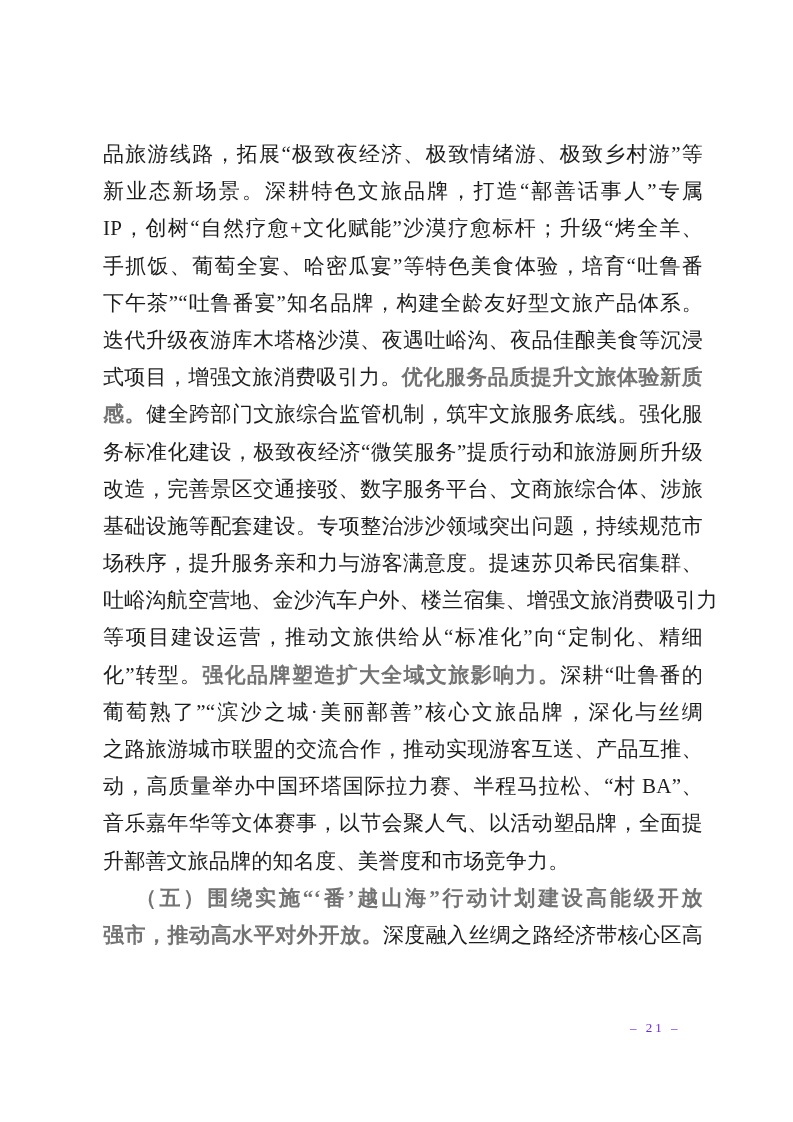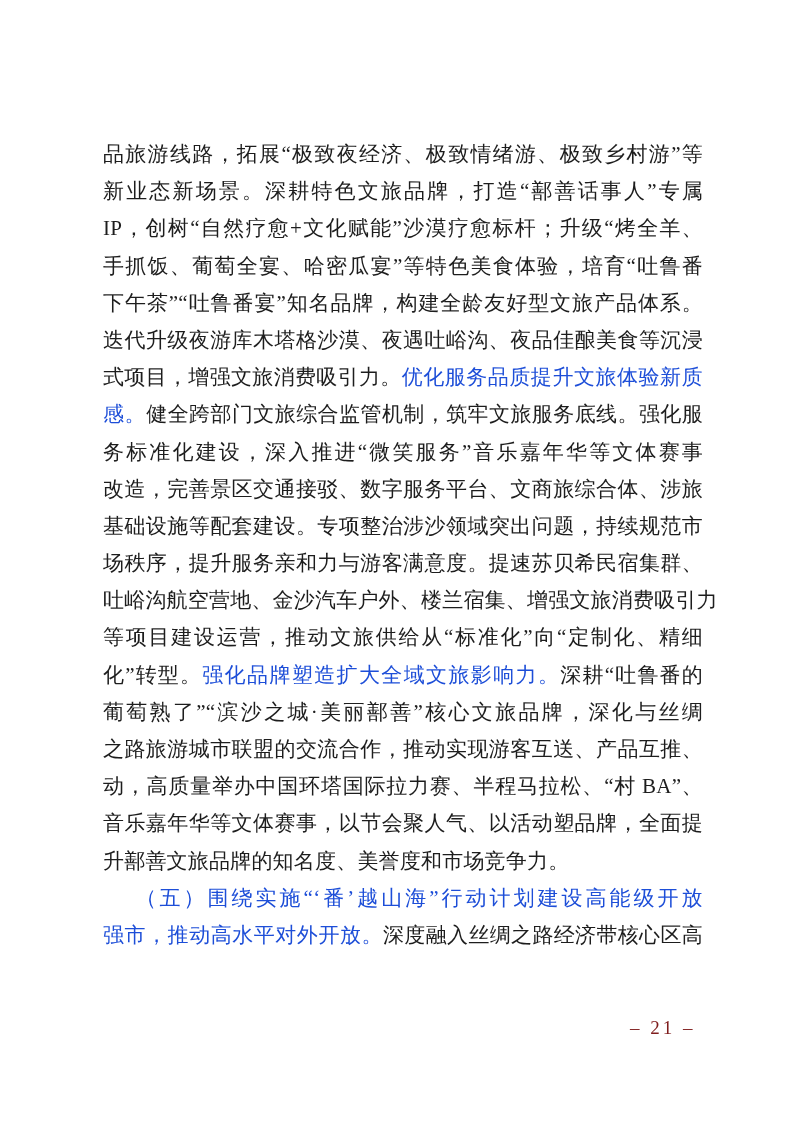--- a/index.html
+++ b/index.html
@@ -33,49 +33,49 @@
     letter-spacing: 0.2px;
   }
   .line.no-just {
     text-align: left;
     text-align-last: left;
   }
   .line.indent {
     text-indent: 1.55em;
   }
   .line b {
-    font-weight: 400;
-    color: #1d4ed8;
+    font-weight: 700;
+    color: #737373;
     letter-spacing: 0.4px;
   }
   .page-num {
     position: absolute;
     top: 1014px;
     left: 630px;
-    font-size: 19px;
+    font-size: 13px;
     line-height: 28px;
-    color: #7f1d1d;
+    color: #6d28d9;
     letter-spacing: 3px;
     font-family: "Liberation Serif", "DejaVu Serif", serif;
   }
 </style>
 </head>
 <body>
 
 <div class="page">
   <div class="body-text">
       <div class="line"><span>品旅游线路，拓展“极致夜经济、极致情绪游、极致乡村游”等</span></div>
       <div class="line"><span>新业态新场景。深耕特色文旅品牌，打造“鄯善话事人”专属</span></div>
       <div class="line"><span>IP，创树“自然疗愈+文化赋能”沙漠疗愈标杆；升级“烤全羊、</span></div>
       <div class="line"><span>手抓饭、葡萄全宴、哈密瓜宴”等特色美食体验，培育“吐鲁番</span></div>
       <div class="line"><span>下午茶”“吐鲁番宴”知名品牌，构建全龄友好型文旅产品体系。</span></div>
       <div class="line"><span>迭代升级夜游库木塔格沙漠、夜遇吐峪沟、夜品佳酿美食等沉浸</span></div>
       <div class="line"><span>式项目，增强文旅消费吸引力。</span><b>优化服务品质提升文旅体验新质</b></div>
       <div class="line"><b>感。</b><span>健全跨部门文旅综合监管机制，筑牢文旅服务底线。强化服</span></div>
-      <div class="line"><span>务标准化建设，深入推进“微笑服务”音乐嘉年华等文体赛事</span></div>
+      <div class="line"><span>务标准化建设，极致夜经济“微笑服务”提质行动和旅游厕所升级</span></div>
       <div class="line"><span>改造，完善景区交通接驳、数字服务平台、文商旅综合体、涉旅</span></div>
       <div class="line"><span>基础设施等配套建设。专项整治涉沙领域突出问题，持续规范市</span></div>
       <div class="line"><span>场秩序，提升服务亲和力与游客满意度。提速苏贝希民宿集群、</span></div>
       <div class="line"><span>吐峪沟航空营地、金沙汽车户外、楼兰宿集、增强文旅消费吸引力</span></div>
       <div class="line"><span>等项目建设运营，推动文旅供给从“标准化”向“定制化、精细</span></div>
       <div class="line"><span>化”转型。</span><b>强化品牌塑造扩大全域文旅影响力。</b><span>深耕“吐鲁番的</span></div>
       <div class="line"><span>葡萄熟了”“滨沙之城·美丽鄯善”核心文旅品牌，深化与丝绸</span></div>
       <div class="line"><span>之路旅游城市联盟的交流合作，推动实现游客互送、产品互推、</span></div>
       <div class="line"><span>动，高质量举办中国环塔国际拉力赛、半程马拉松、“村 BA”、</span></div>
       <div class="line"><span>音乐嘉年华等文体赛事，以节会聚人气、以活动塑品牌，全面提</span></div>

